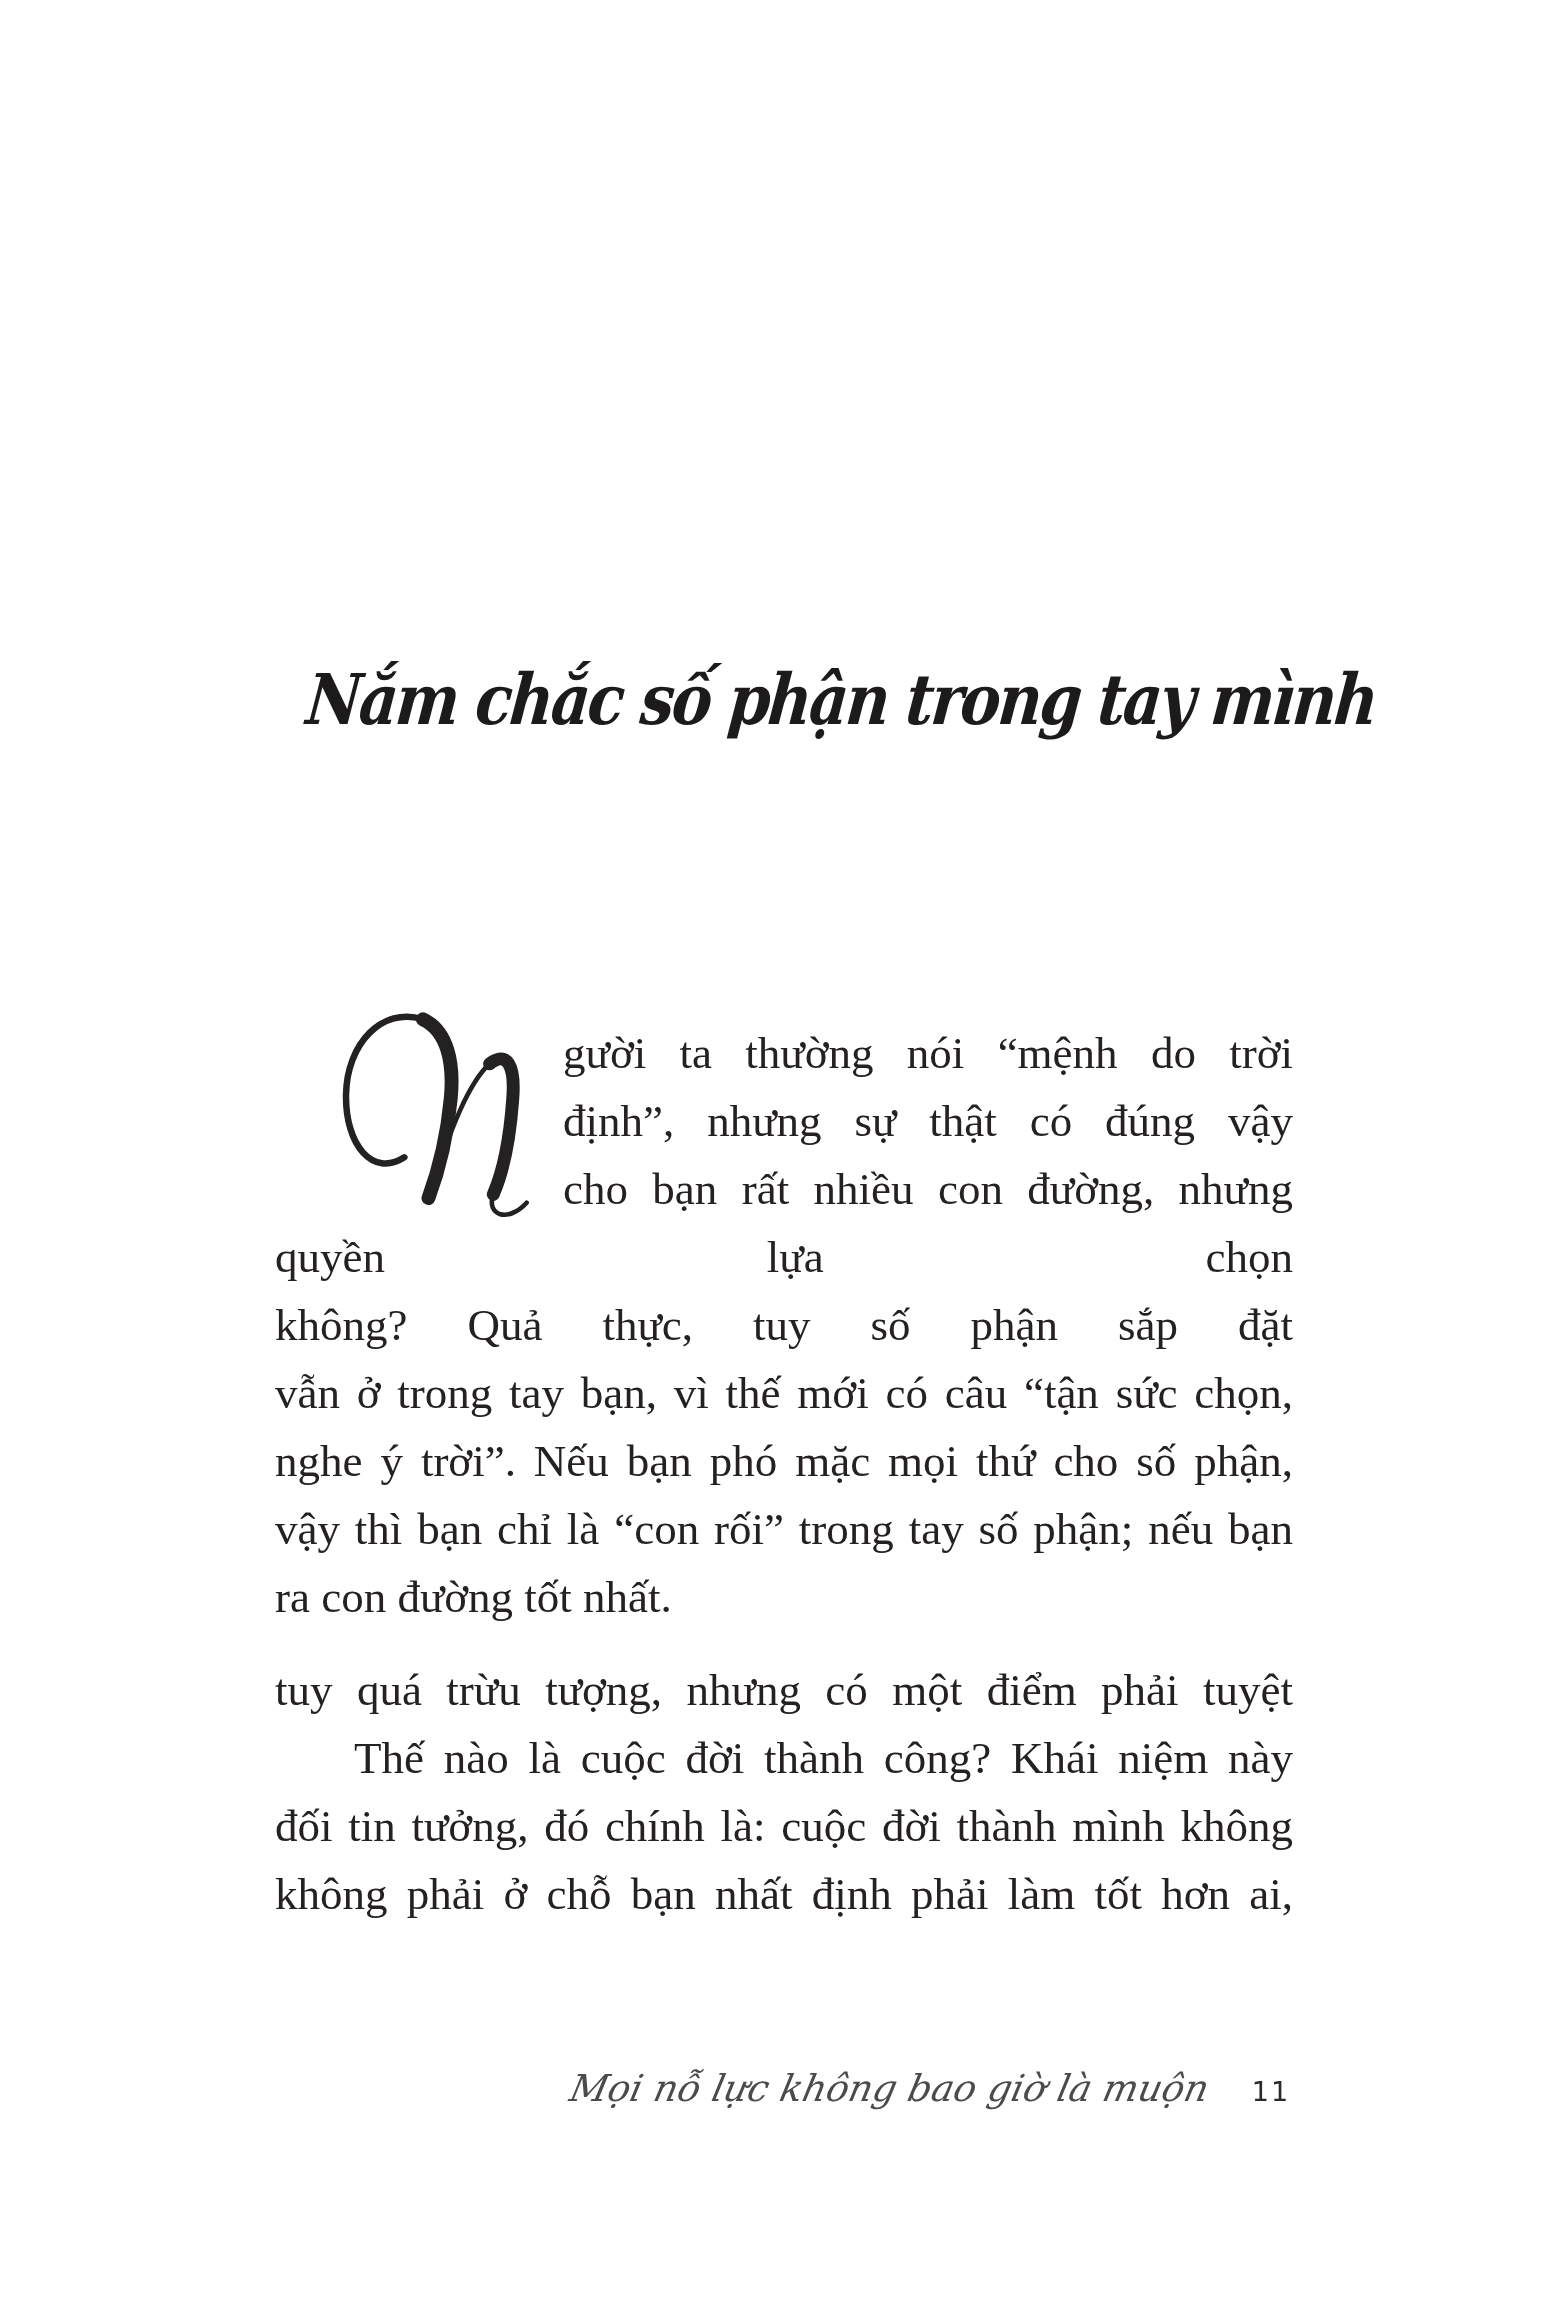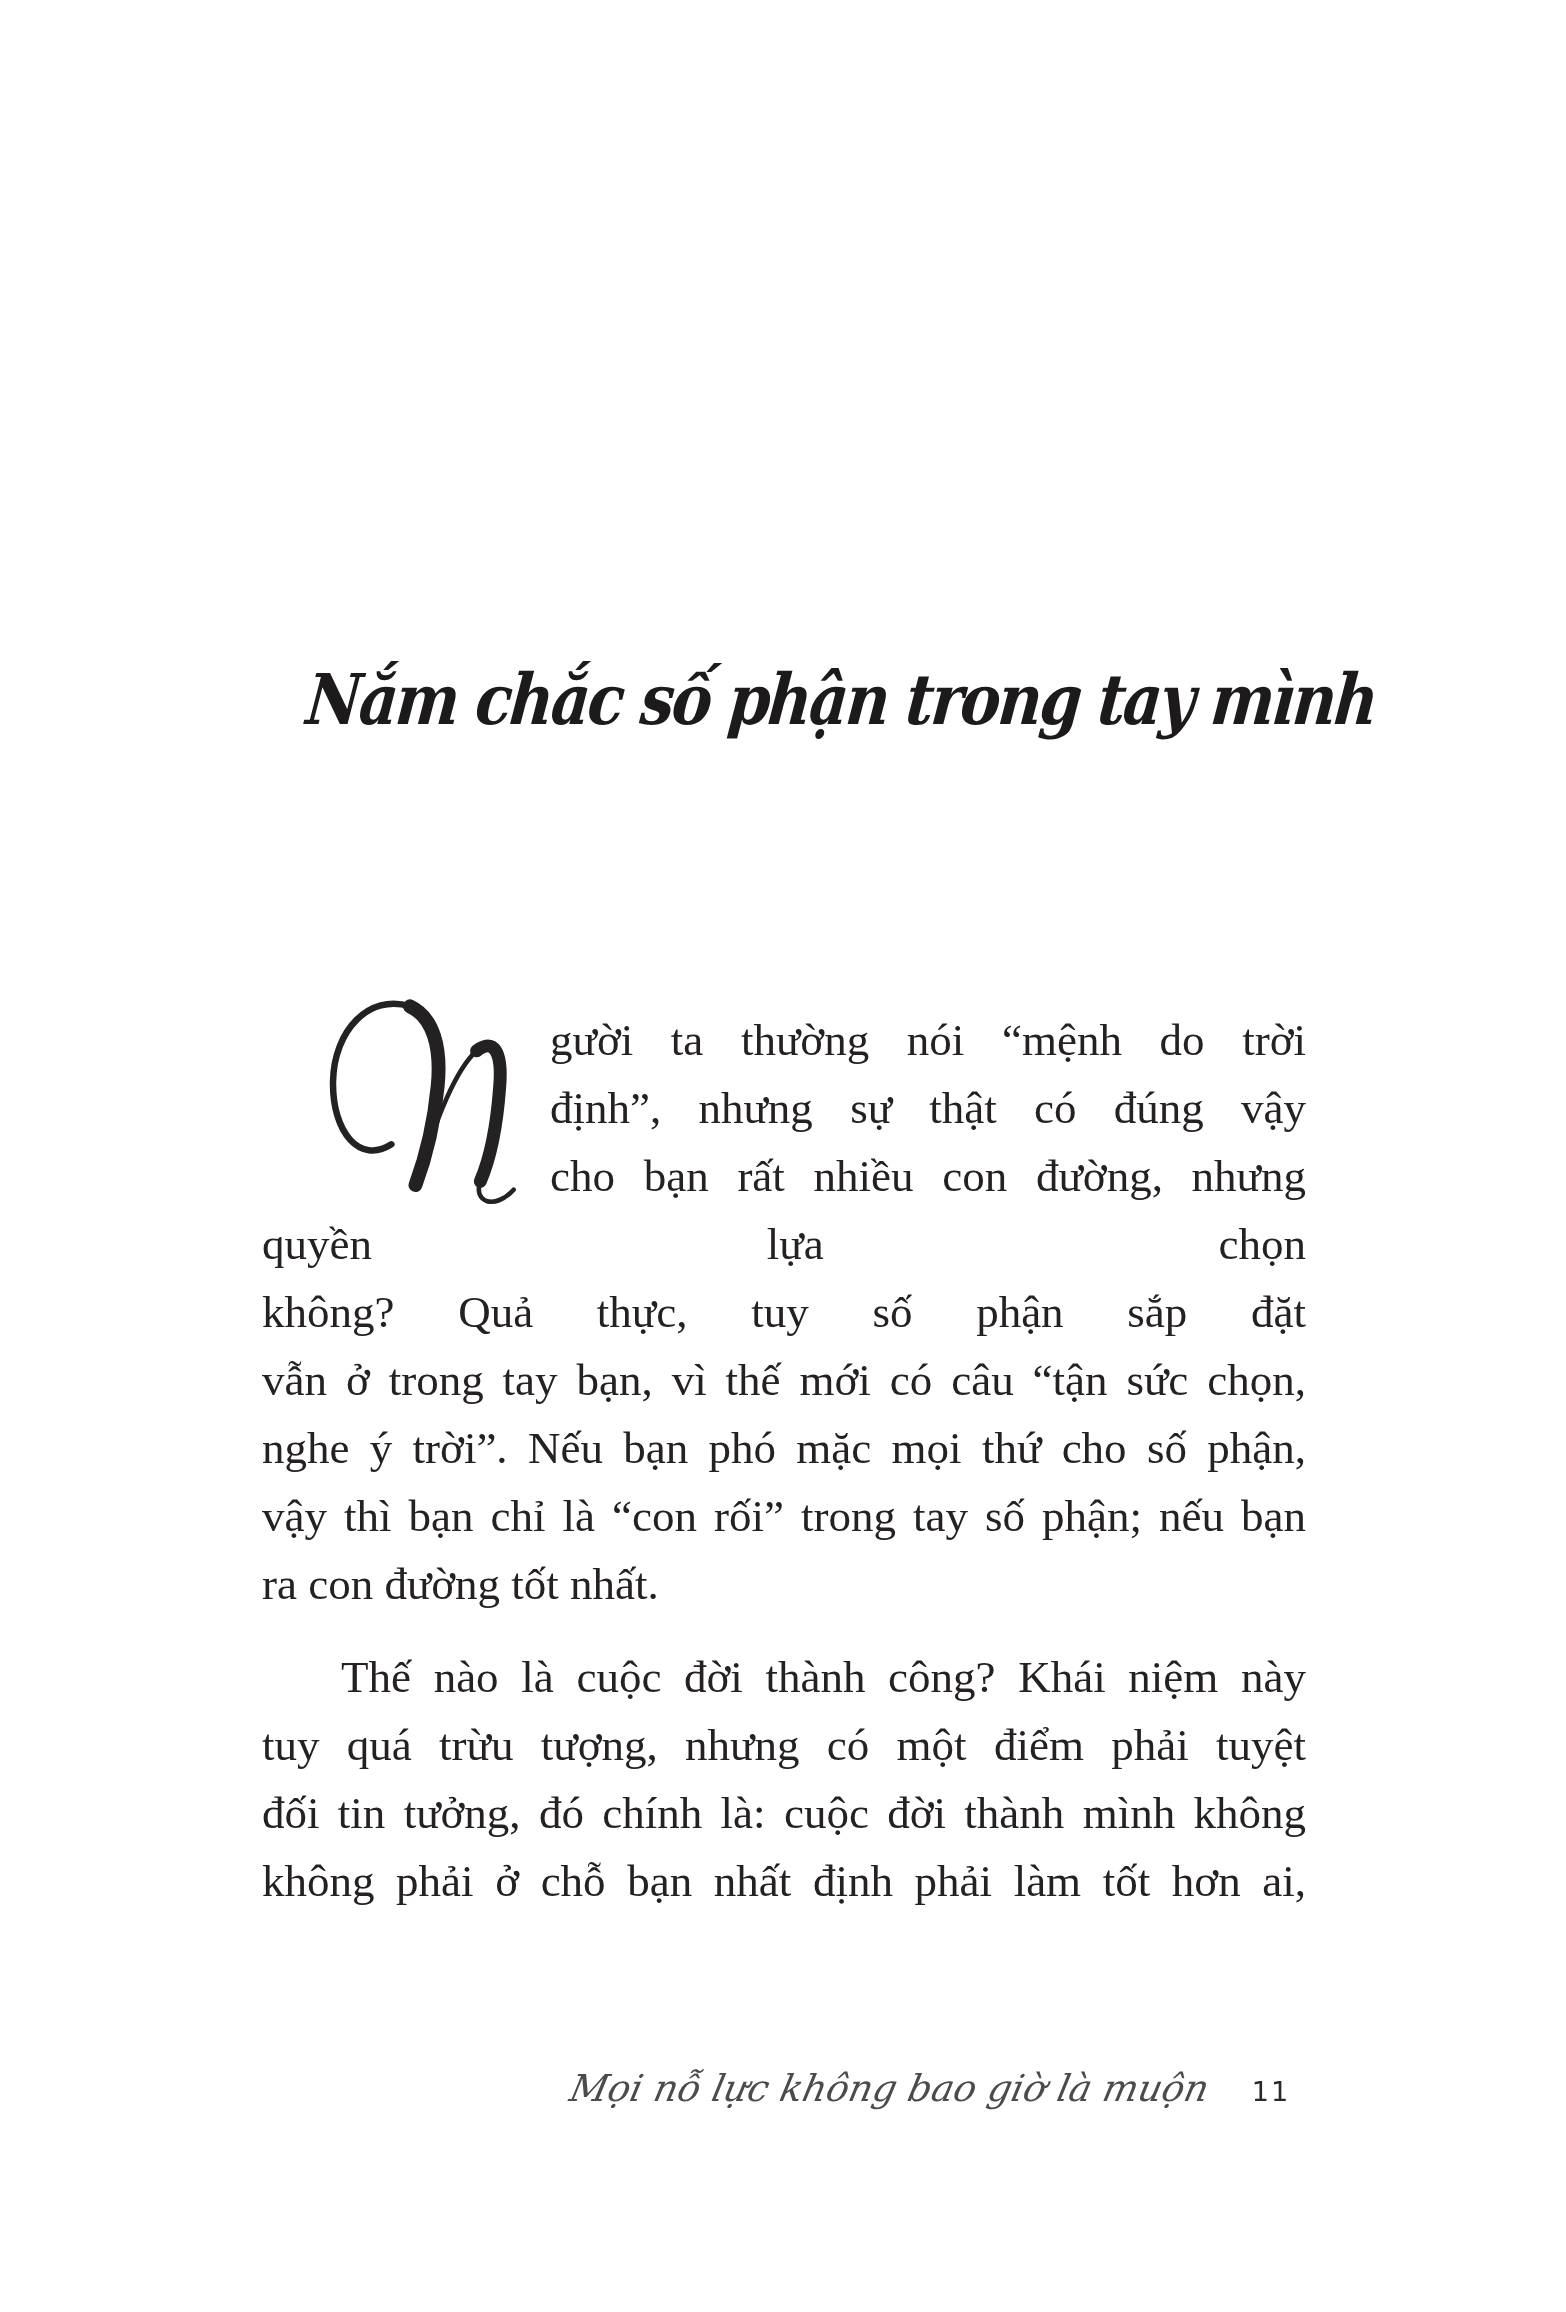--- a/index.html
+++ b/index.html
@@ -25,21 +25,21 @@
     transform-origin:center center;
     white-space:nowrap;
   }
   
   .body-text{
     position:absolute;
     left:258px;top:1002px;
     width:1052px;
     font-size:45px;line-height:68px;
   }
-  .para{margin:4px;}
+  .para{margin:17px;}
   .para-2{margin-top:25px;}
   .line{
     text-align:justify;
     text-align-last:justify;
     -moz-text-align-last:justify;
   }
   .line.last{text-align-last:left;-moz-text-align-last:left;}
   .line.indent{text-indent:79px;}
   
   .drop-cap{
@@ -102,22 +102,22 @@
       <span class="line" style="display:block">định”, nhưng sự thật có đúng vậy</span>
       <span class="line" style="display:block">cho bạn rất nhiều con đường, nhưng quyền lựa chọn</span>
       <span class="line" style="display:block">không? Quả thực, tuy số phận sắp đặt</span>
       <span class="line" style="display:block">vẫn ở trong tay bạn, vì thế mới có câu “tận sức chọn,</span>
       <span class="line" style="display:block">nghe ý trời”. Nếu bạn phó mặc mọi thứ cho số phận,</span>
       <span class="line" style="display:block">vậy thì bạn chỉ là “con rối” trong tay số phận; nếu bạn</span>
       <span class="line last" style="display:block">ra con đường tốt nhất.</span>
     </p>
 
     <p class="para para-2">
+      <span class="line" style="display:block">tuy quá trừu tượng, nhưng có một điểm phải tuyệt</span>
       <span class="line indent" style="display:block">Thế nào là cuộc đời thành công? Khái niệm này</span>
-      <span class="line" style="display:block">tuy quá trừu tượng, nhưng có một điểm phải tuyệt</span>
       <span class="line" style="display:block">đối tin tưởng, đó chính là: cuộc đời thành mình không</span>
       <span class="line" style="display:block">không phải ở chỗ bạn nhất định phải làm tốt hơn ai,</span>
     </p>
 
   </div>
 
   <div class="footer">
     <span class="footer-motto">Mọi nỗ lực không bao giờ là muộn</span>
     <span class="page-number">11</span>
   </div>

